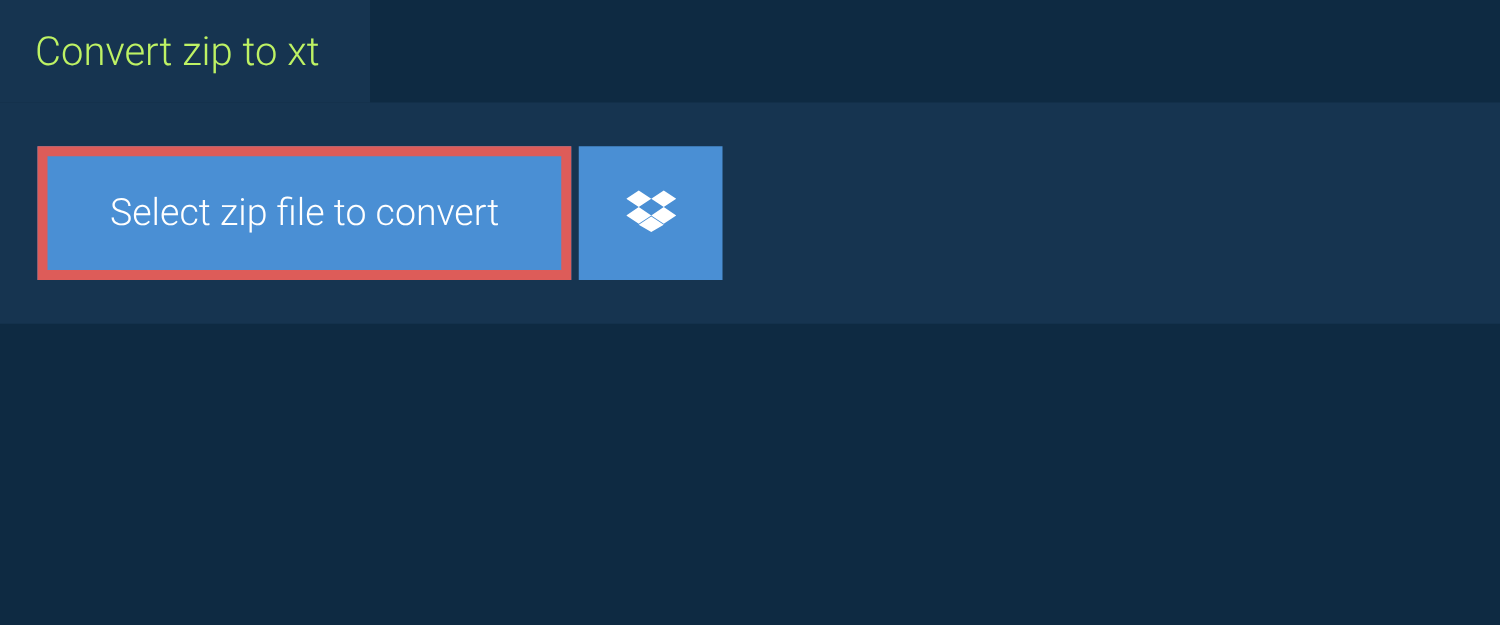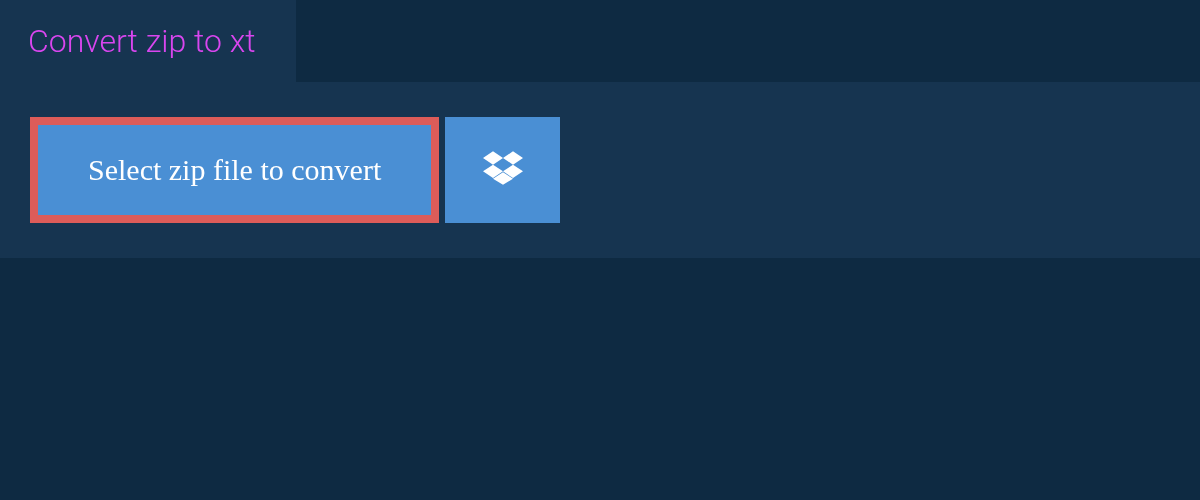--- a/index.html
+++ b/index.html
@@ -14,21 +14,21 @@
       font-family: -apple-system, BlinkMacSystemFont, "Segoe UI", Roboto, Helvetica, Arial, sans-serif;
       overflow: hidden;
     }
     .tab-header {
       display: inline-block;
       background: #163450;
       padding: 22px 40px 22px 28px;
       margin: 0;
     }
     .tab-title {
-      color: #d946ef;
+      color: #bef264;
       font-size: 32px;
       font-weight: 300;
       margin-top: 48px;
     }
     .panel {
       background: #163450;
       padding: 35px 30px 35px 30px;
       width: 100%;
     }
     .button-row {
@@ -37,21 +37,20 @@
       align-items: stretch;
     }
     .select-file-button {
       background: #4a8fd4;
       border: 8px solid #dd5c59;
       padding: 28px 50px;
       cursor: pointer;
       display: flex;
       align-items: center;
       justify-content: center;
-      font-family: Liberation Serif, serif;
     }
     .select-file-label {
       color: #ffffff;
       font-size: 30px;
       font-weight: 300;
       white-space: nowrap;
     }
     .dropbox-button {
       background: #4a8fd4;
       width: 115px;

